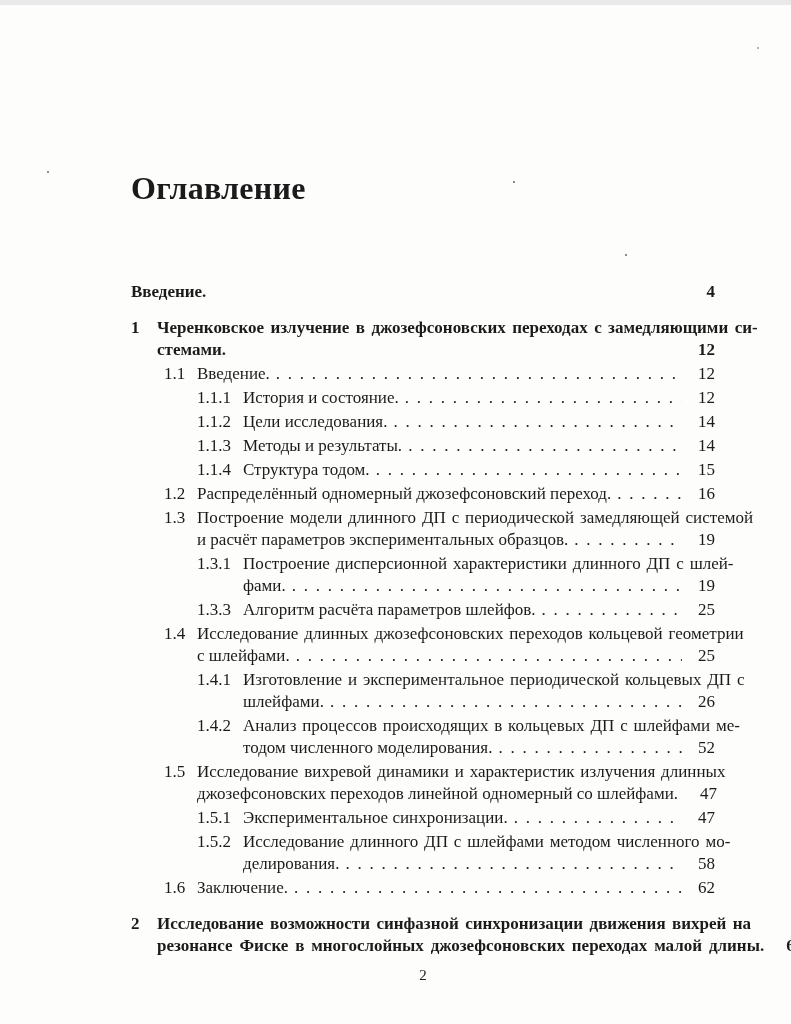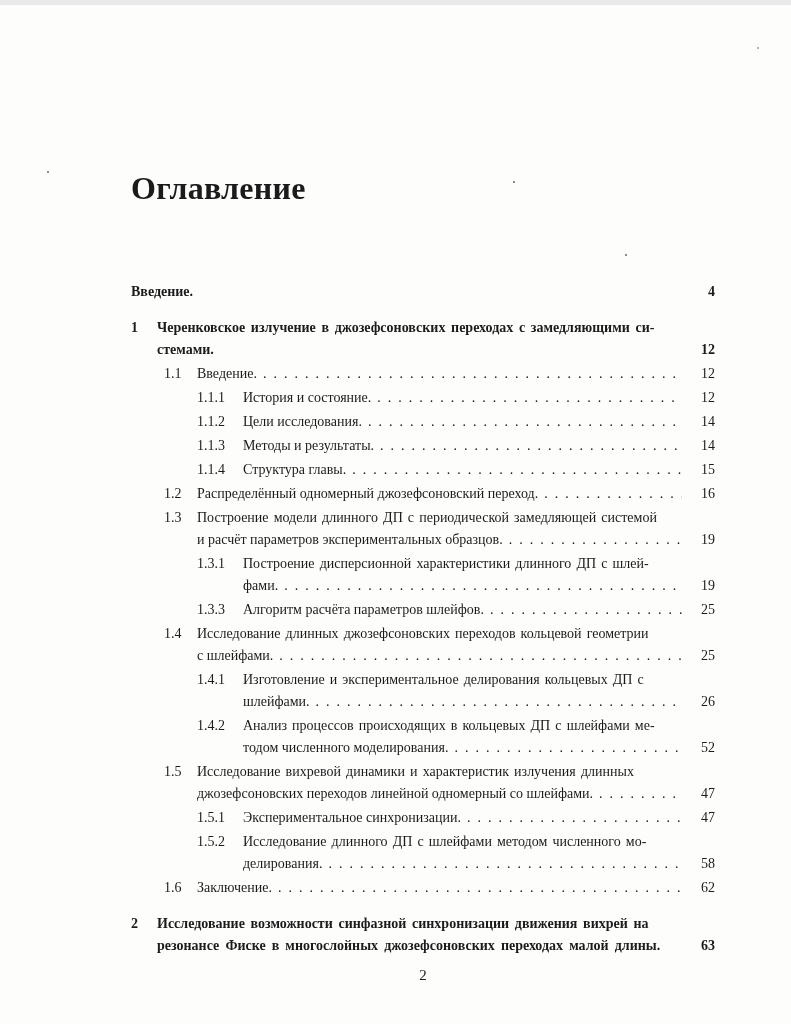--- a/index.html
+++ b/index.html
@@ -11,21 +11,21 @@
     color:#1b1b1b;
     font-family:"Liberation Serif","DejaVu Serif",serif;
     box-sizing:border-box;
     padding:166px 76px 0 131px;
     overflow:hidden;
   }
   .doc-title{
     font-size:32px;line-height:34px;font-weight:bold;
     margin:0 0 76px 0;letter-spacing:.3px;
   }
-  .toc{font-size:14px;line-height:22px;}
+  .toc{font-size:17px;line-height:22px;}
   .row{display:flex;margin-top:2px;}
   .row.intro{margin-top:0;}
   .row.chapter{font-weight:bold;margin-top:14px;}
   .num{flex:none;}
   .chapter .num{width:26px;}
   .section .num{margin-left:33px;width:33px;}
   .subsection .num{margin-left:66px;width:46px;}
   .body{flex:1;min-width:0;}
   .line{display:flex;line-height:22px;}
   .txt{white-space:nowrap;}
@@ -128,21 +128,21 @@
         <span class="leader"></span>
         <span class="pg">14</span>
       </div>
         </div>
     </div>
 
     <div class="row subsection">
       <span class="num">1.1.4</span>
       <div class="body">
           <div class="line">
-        <span class="txt">Структура главы.</span>
+        <span class="txt">Структура тодом.</span>
         <span class="leader"></span>
         <span class="pg">15</span>
       </div>
         </div>
     </div>
 
     <div class="row section">
       <span class="num">1.2</span>
       <div class="body">
           <div class="line">
@@ -204,21 +204,21 @@
           <span class="leader"></span>
           <span class="pg">25</span>
         </div>
       </div>
     </div>
 
     <div class="row subsection">
       <span class="num">1.4.1</span>
       <div class="body">
         <div class="line wrap">
-            <span class="txt">Изготовление и экспериментальное делирования кольцевых ДП с</span>
+            <span class="txt">Изготовление и экспериментальное периодической кольцевых ДП с</span>
           </div>
         <div class="line">
           <span class="txt">шлейфами.</span>
           <span class="leader"></span>
           <span class="pg">26</span>
         </div>
       </div>
     </div>
 
     <div class="row subsection">

